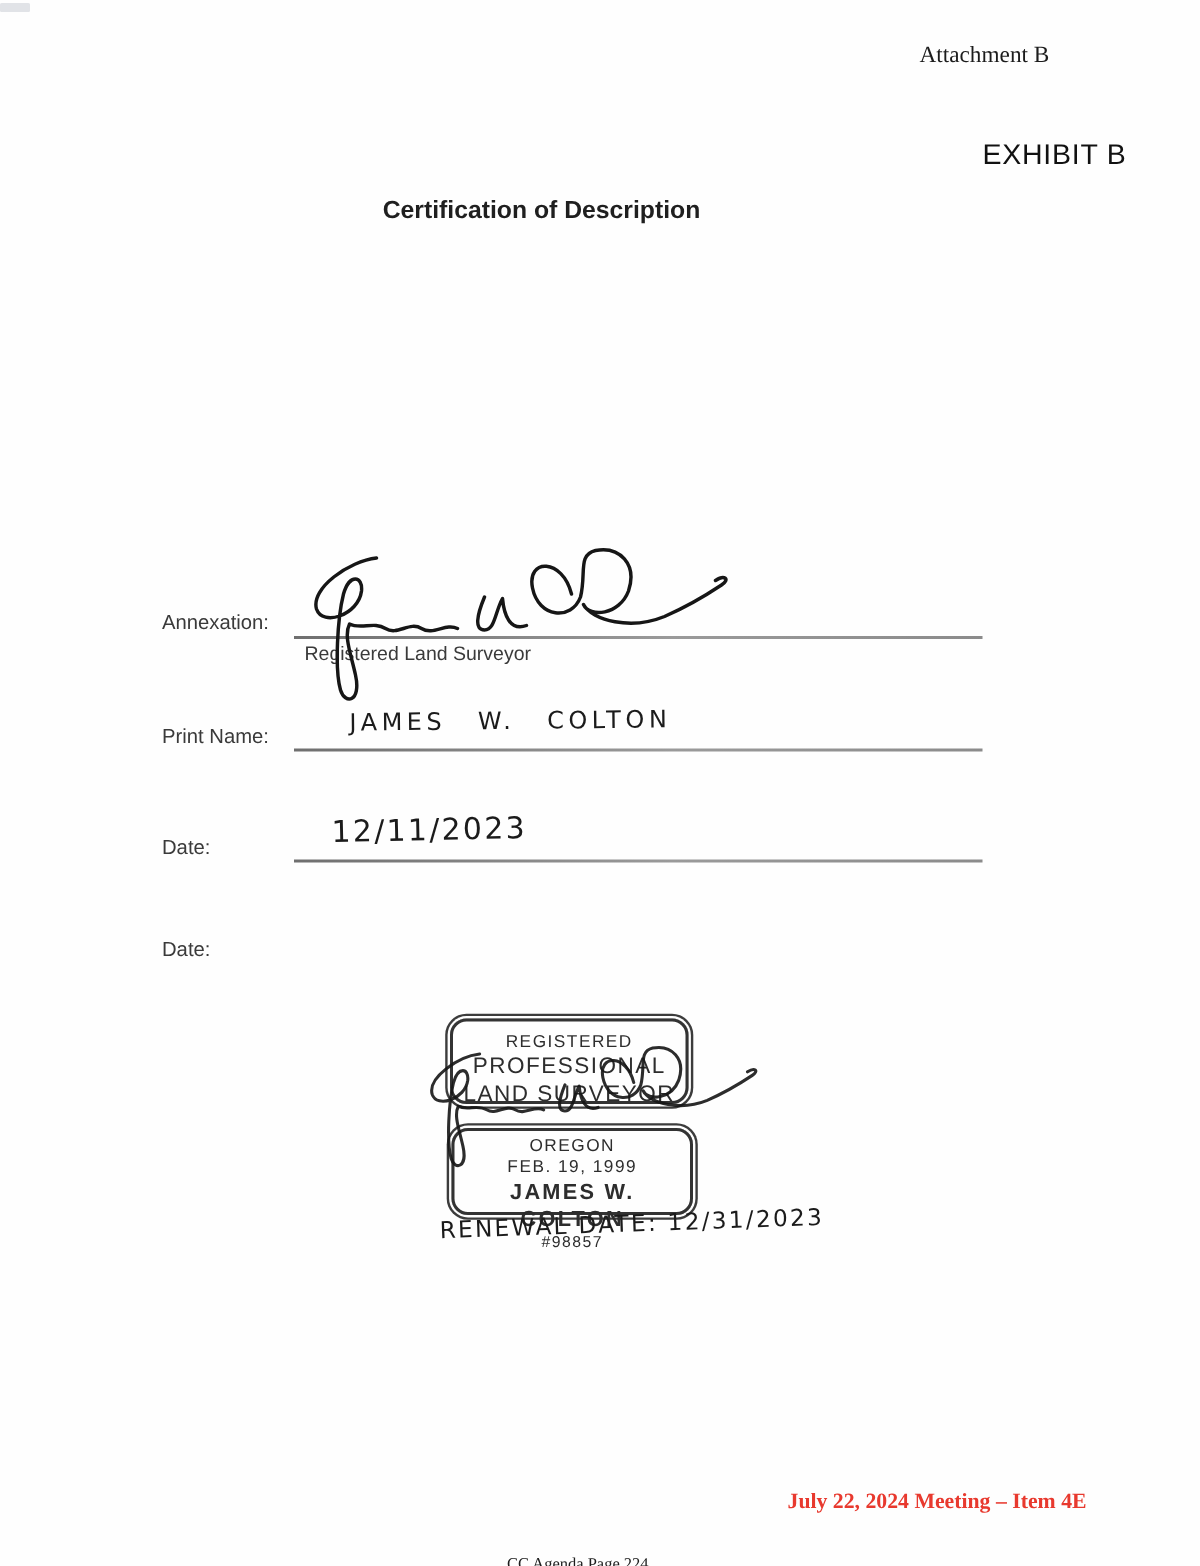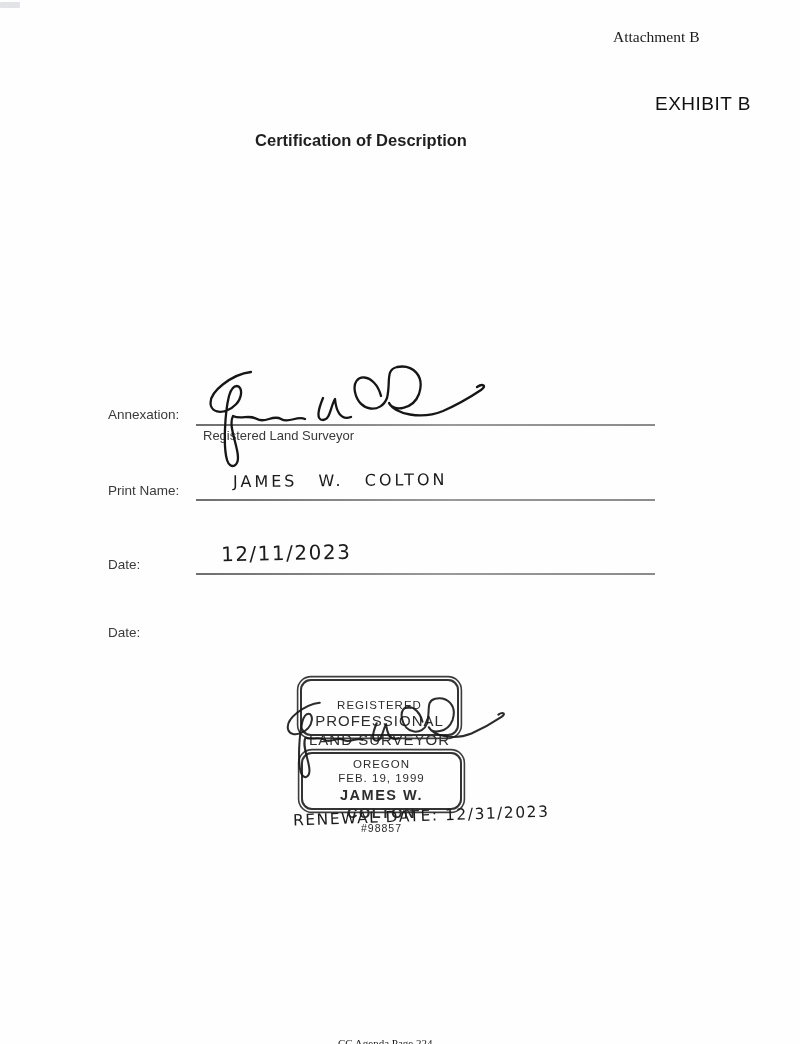--- a/index.html
+++ b/index.html
@@ -23,21 +23,21 @@
   .hand { font-family:"DejaVu Sans", sans-serif; color:#1b1b1b; white-space:nowrap; }
   .hand-name { position:absolute; left:233px; top:471px; font-size:16px; letter-spacing:3px; word-spacing:13px; transform:rotate(-.6deg); }
   .hand-date { position:absolute; left:221px; top:541px; font-size:20px; letter-spacing:1.5px; transform:rotate(-1.2deg); }
   .hand-renewal { position:absolute; left:293px; top:807px; font-size:15.5px; letter-spacing:1.5px; transform:rotate(-2deg); font-weight:500; }
 
   .sig-svg { position:absolute; stroke:#161616; fill:none; stroke-linecap:round; stroke-linejoin:round; }
   .sig-main { left:183px; top:356px; }
   .sig-stamp { left:266px; top:690px; opacity:.9; }
 
   .stamp-box { position:absolute; text-align:center; color:#2d2d2d; border:2.2px solid #333; border-radius:11px;
-               box-shadow:0 0 0 1.6px #fefefe, 0 0 0 3.2px #3c3c3c; background:transparent; padding-top:17px;
+               box-shadow:0 0 0 1.6px #fefefe, 0 0 0 3.2px #3c3c3c; background:transparent; padding-top:7px;
                letter-spacing:1px; line-height:1.25; }
   .stamp-box .l-sm { font-size:11.5px; }
   .stamp-box .l-md { font-size:15px; }
   .stamp-box .l-bold { font-size:14.5px; font-weight:bold; letter-spacing:1.5px; }
   .stamp-box .l-xs { font-size:10.5px; }
   .box1 { left:300px; top:679px; width:159px; height:57px; }
   .box2 { left:301px; top:752px; width:161px; height:58px; padding-top:3px; }
 
   .footer-page { position:absolute; left:338px; top:1037px; font-family:"Liberation Serif", serif; font-size:11px; color:#1d1d1d; }
   .footer-meeting { position:absolute; left:525px; top:993px; font-family:"Liberation Serif", serif; font-size:14.5px; font-weight:bold; }
@@ -98,14 +98,15 @@
              C 58 64, 66 58, 74 63 C 82 68, 90 58, 98 63 C 106 68, 114 59, 122 63
              M 140 42 C 135 54, 133 64, 140 64 C 147 64, 147 52, 152 43 C 153 54, 157 65, 168 61
              M 198 40 C 192 16, 168 16, 172 36 C 176 56, 198 58, 204 42 C 208 26, 202 14, 214 11
              C 230 8, 242 20, 236 38 C 230 54, 210 56, 206 47 C 212 58, 238 64, 260 55
              C 276 48, 292 38, 298 34 C 304 30, 300 27, 294 31"></path>
   </svg>
 
   <div class="hand hand-renewal">RENEWAL DATE: 12/31/2023</div>
 
   <div class="footer-page">CC Agenda Page 224</div>
+  <div class="footer-meeting" style="color: rgb(232, 57, 46);">July 22, 2024 Meeting – Item 4E</div>
 
 </div>
 
 </body></html>

